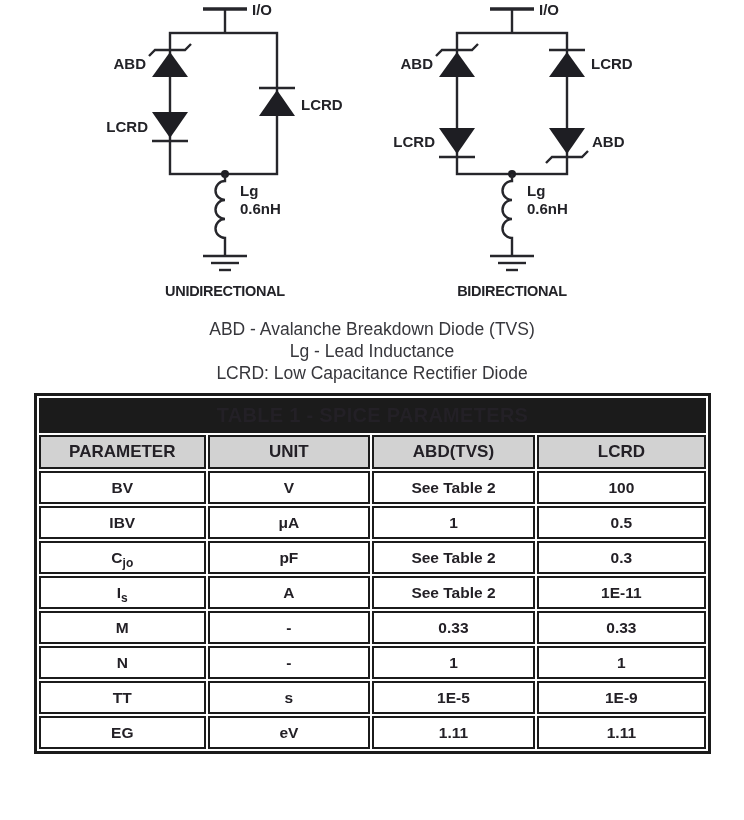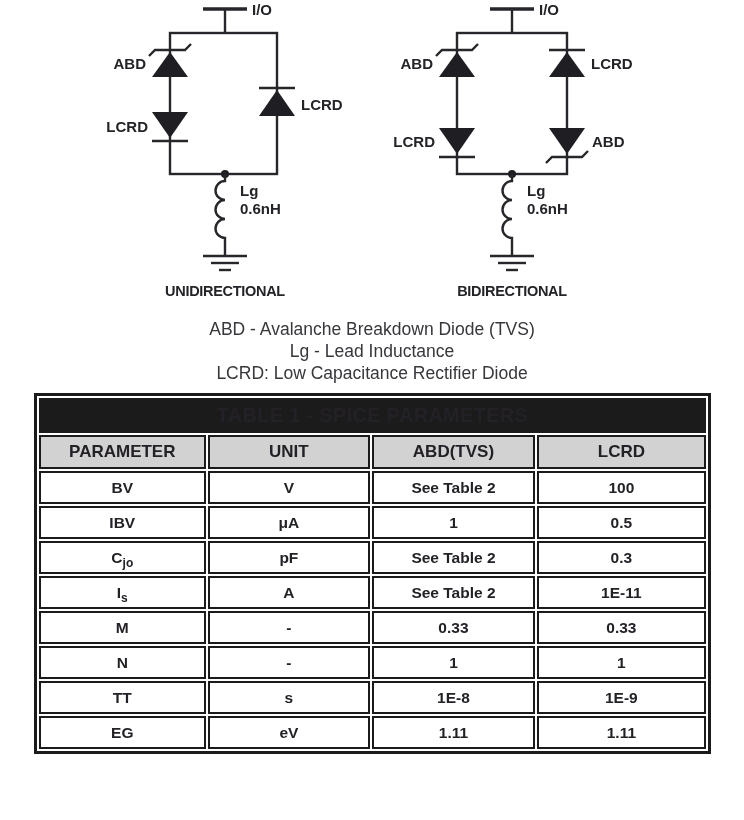--- a/index.html
+++ b/index.html
@@ -200,21 +200,21 @@
       </tr>
       <tr>
         <td class="cell"><span>N</span><sub></sub></td>
         <td class="cell">-</td>
         <td class="cell">1</td>
         <td class="cell">1</td>
       </tr>
       <tr>
         <td class="cell"><span>TT</span><sub></sub></td>
         <td class="cell">s</td>
-        <td class="cell">1E-8</td>
+        <td class="cell">1E-5</td>
         <td class="cell">1E-9</td>
       </tr>
       <tr>
         <td class="cell"><span>EG</span><sub></sub></td>
         <td class="cell">eV</td>
         <td class="cell">1.11</td>
         <td class="cell">1.11</td>
       </tr>
     </tbody>
   </table>

